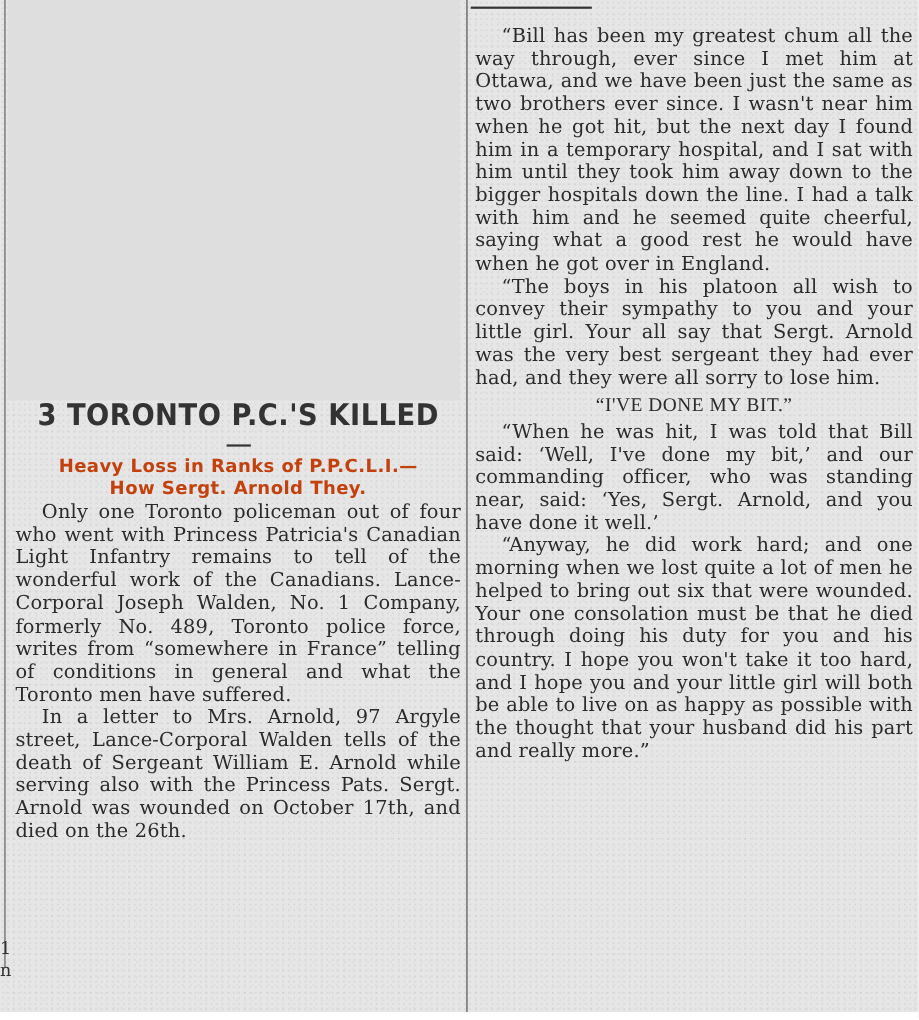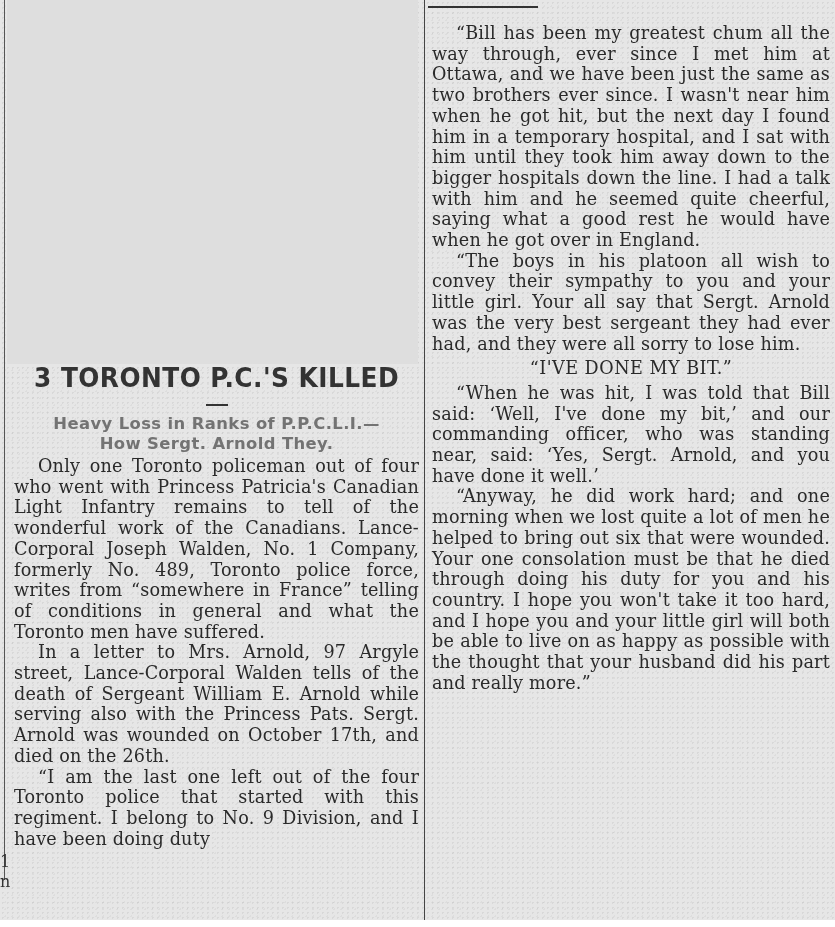--- a/index.html
+++ b/index.html
@@ -45,26 +45,26 @@
     font-family: "DejaVu Sans", "Liberation Sans", sans-serif;
     font-size: 27px; font-weight: bold; letter-spacing: 0.5px; color: #333;
     transform: scaleX(0.92); transform-origin: center;
   }
   .dash {
     position: absolute; left: 206px; top: 404px; width: 22px; height: 2px; background: #333;
   }
   .subhead {
     position: absolute; left: 14px; top: 414px; width: 405px; text-align: center;
     font-family: "DejaVu Sans", "Liberation Sans", sans-serif;
-    font-size: 16.4px; font-weight: bold; line-height: 20px; color: #737373;
+    font-size: 16.4px; font-weight: bold; line-height: 20px; color: #c2410c;
     letter-spacing: 0.4px;
   }
   .p { margin: 0; }
   .p.indent { text-indent: 24px; }
-  .cross-head { text-align: center; margin: 4px 0 4px 0; letter-spacing: 0.5px; }
+  .cross-head { text-align: center; margin: 4px 0 4px 0; letter-spacing: 0.5px; font-family: Liberation Serif, serif; }
   .bottom-strip {
     position: absolute; left: 0; top: 920px; width: 835px; height: 7px; background: #ffffff;
   }
   .frag { position: absolute; left: 0; font-size: 16px; color: #333; }
 </style>
 </head>
 <body>
 
 <div class="paper"></div>
 <div class="gray-box"></div>
@@ -78,21 +78,20 @@
 <div class="headline">3 TORONTO P.C.'S KILLED</div>
 <div class="dash"></div>
 <div class="subhead">
   <div>Heavy Loss in Ranks of P.P.C.L.I.—</div>
   <div>How Sergt. Arnold They.</div>
 </div>
 
 <div class="col left">
   <p class="p indent">Only one Toronto policeman out of four who went with Princess Patricia's Canadian Light Infantry remains to tell of the wonderful work of the Canadians. Lance-Corporal Joseph Walden, No. 1 Company, formerly No. 489, Toronto police force, writes from “somewhere in France” telling of conditions in general and what the Toronto men have suffered.</p>
   <p class="p indent">In a letter to Mrs. Arnold, 97 Argyle street, Lance-Corporal Walden tells of the death of Sergeant William E. Arnold while serving also with the Princess Pats. Sergt. Arnold was wounded on October 17th, and died on the 26th.</p>
-  <p class="p indent">“I am the last one left out of the four Toronto police that started with this regiment. I belong to No. 9 Division, and I have been doing duty</p>
 </div>
 
 <div class="col right">
   <p class="p indent">“Bill has been my greatest chum all the way through, ever since I met him at Ottawa, and we have been just the same as two brothers ever since. I wasn't near him when he got hit, but the next day I found him in a temporary hospital, and I sat with him until they took him away down to the bigger hospitals down the line. I had a talk with him and he seemed quite cheerful, saying what a good rest he would have when he got over in England.</p>
   <p class="p indent">“The boys in his platoon all wish to convey their sympathy to you and your little girl. Your all say that Sergt. Arnold was the very best sergeant they had ever had, and they were all sorry to lose him.</p>
   <div class="cross-head">“I'VE DONE MY BIT.”</div>
   <p class="p indent">“When he was hit, I was told that Bill said: ‘Well, I've done my bit,’ and our commanding officer, who was standing near, said: ‘Yes, Sergt. Arnold, and you have done it well.’</p>
   <p class="p indent">“Anyway, he did work hard; and one morning when we lost quite a lot of men he helped to bring out six that were wounded. Your one consolation must be that he died through doing his duty for you and his country. I hope you won't take it too hard, and I hope you and your little girl will both be able to live on as happy as possible with the thought that your husband did his part and really more.”</p>
 </div>
 

